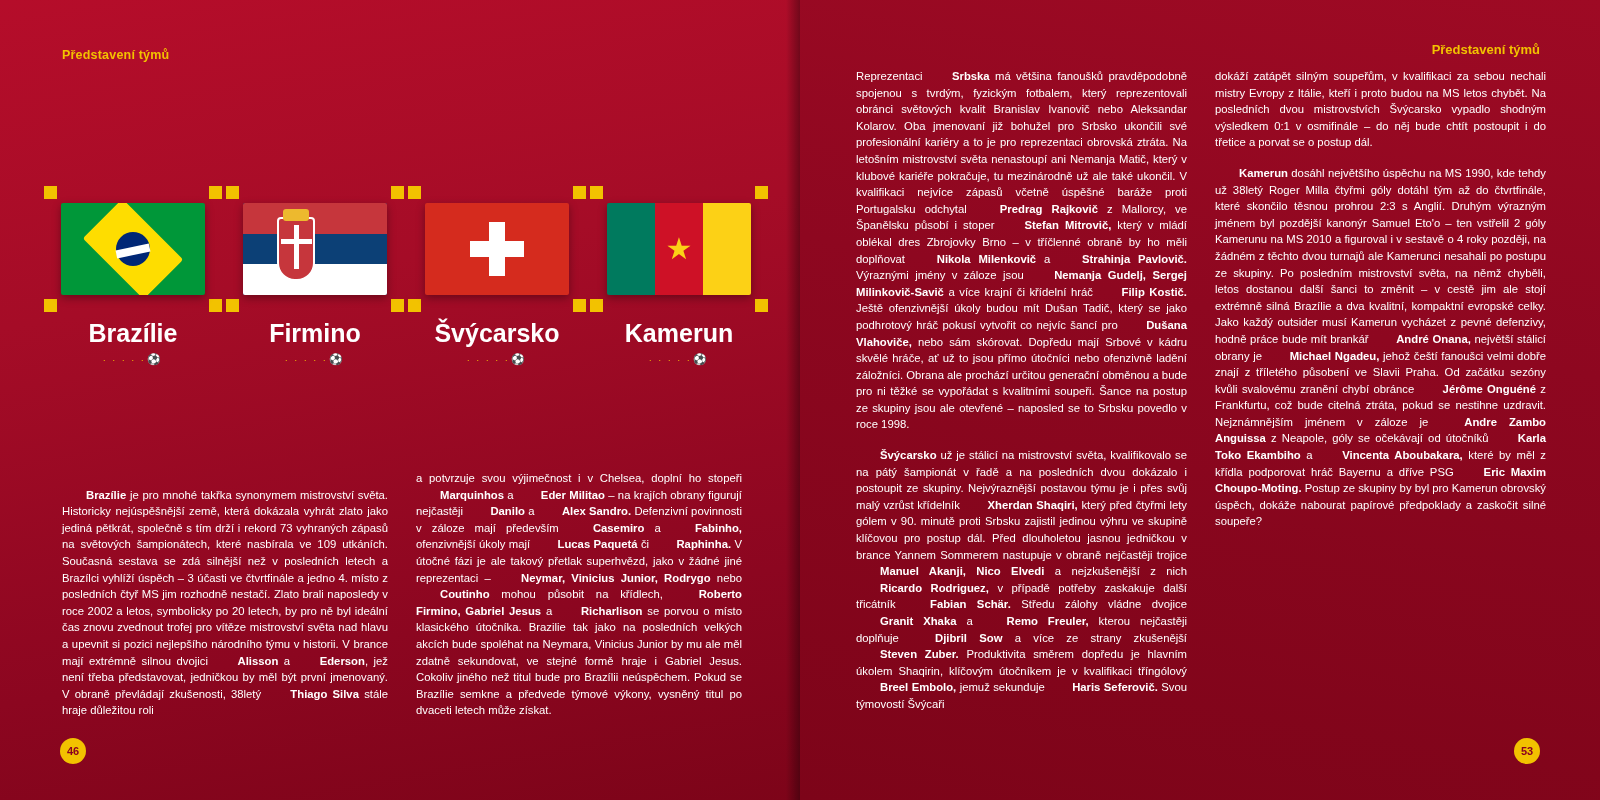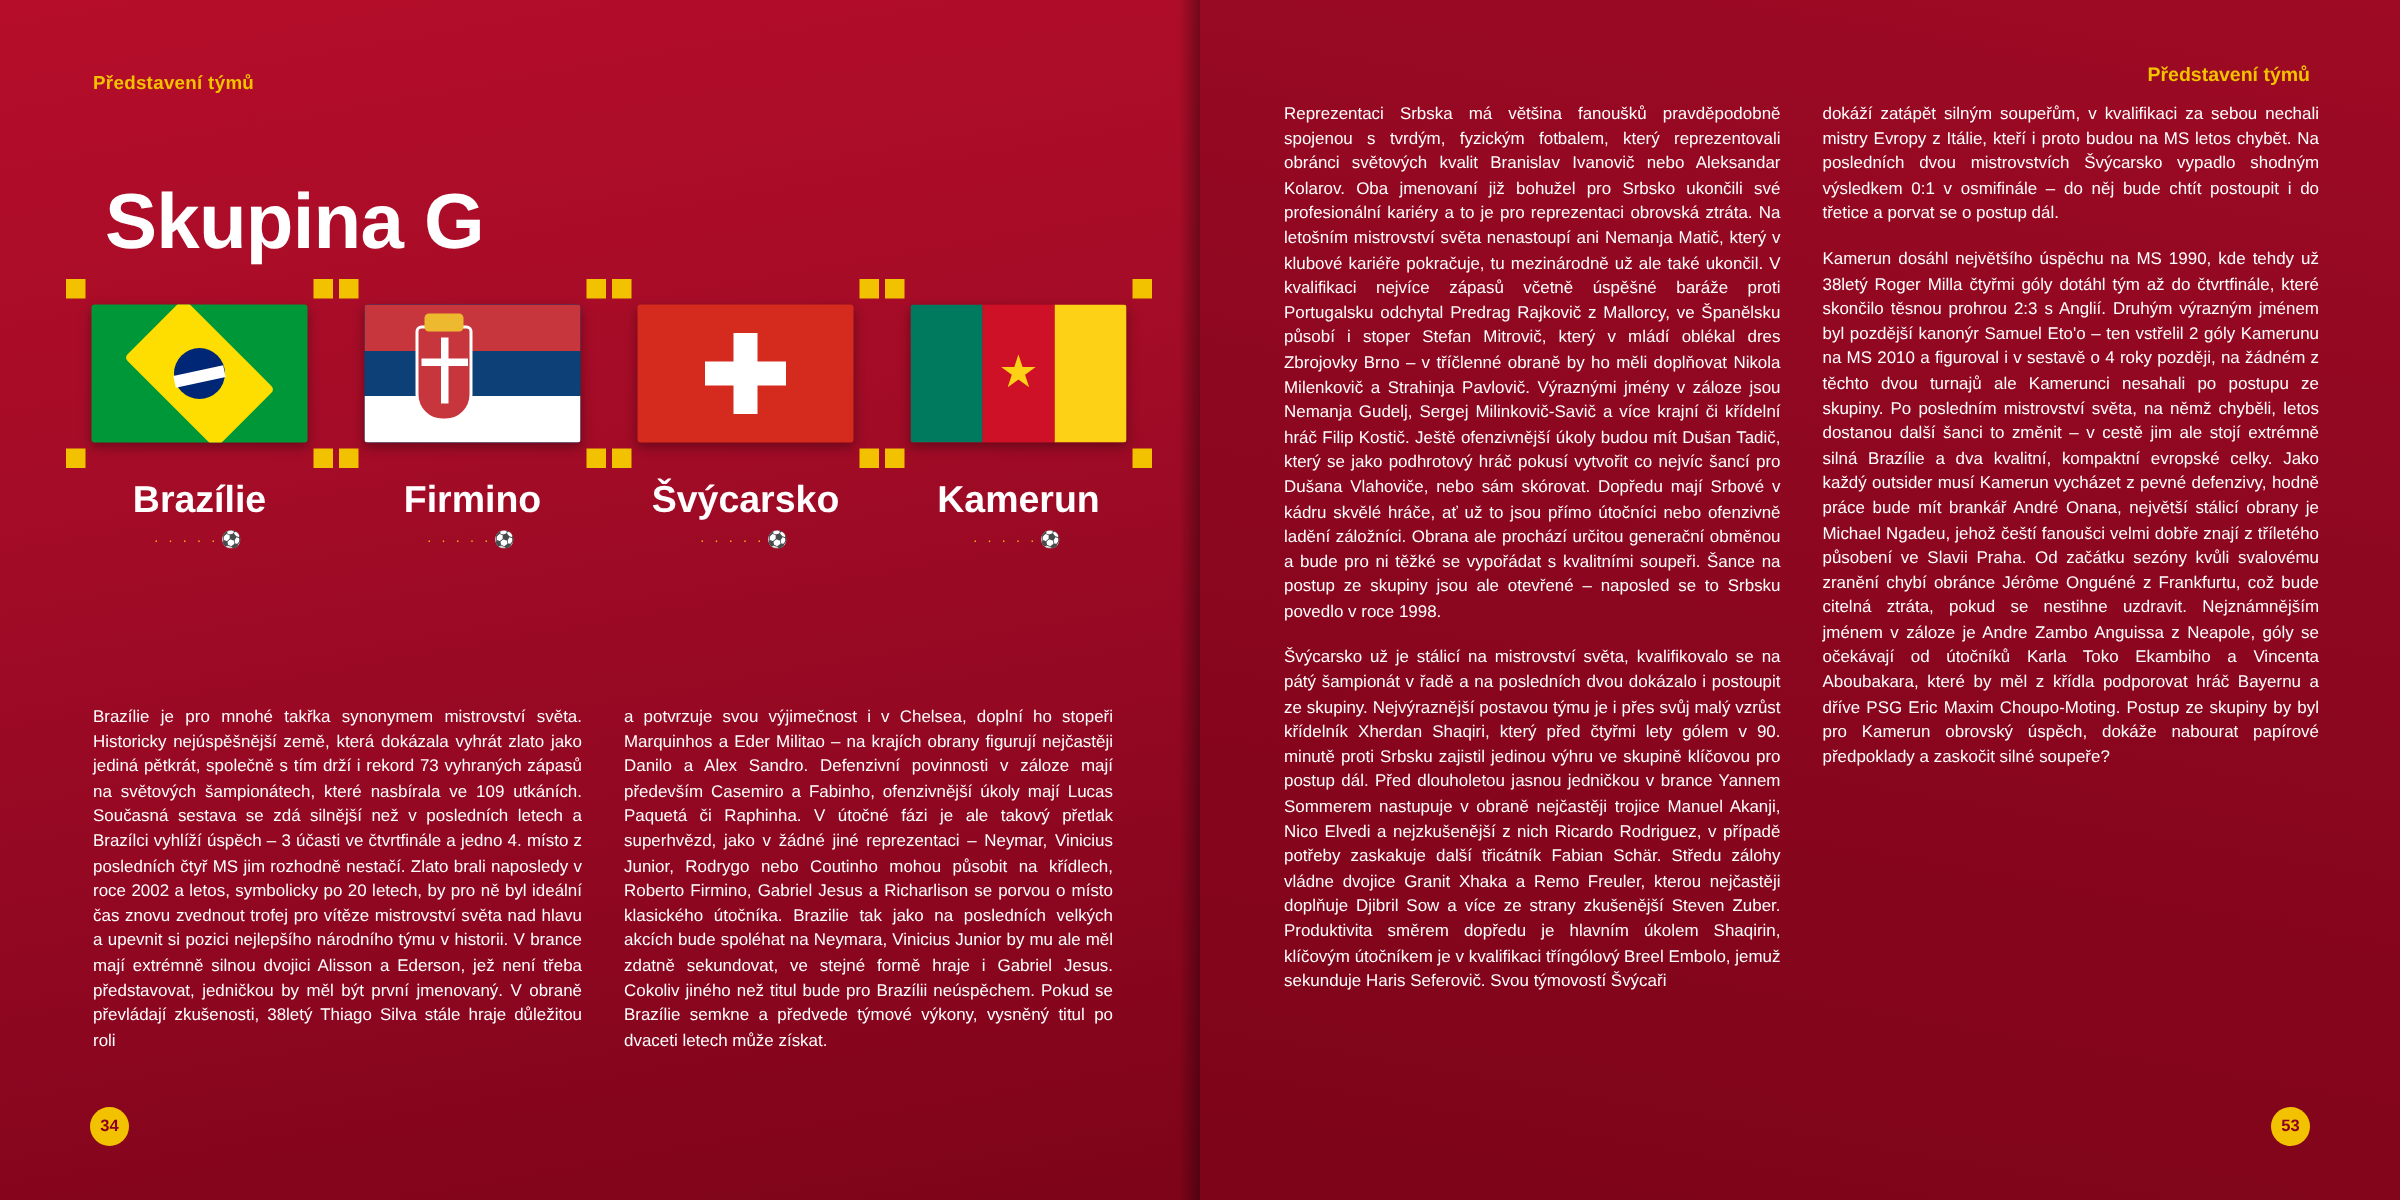--- a/index.html
+++ b/index.html
@@ -150,32 +150,31 @@
   .running-head-right {
     position:absolute; right:60px; top:42px;
     font-size:13px; font-weight:bold; color:#f2c200;
   }
   .right-cols {
     position:absolute; left:56px; top:68px;
     width:690px; display:flex; gap:28px;
   }
   .right-cols .col { width:331px; }
   .page-num.right { right:60px; }
-  b, strong { font-weight:normal; color:#ffffff; }
+  b, strong { font-weight:bold; color:#ffffff;margin-left:24px; }
 </style>
 </head>
 <body>
 
 <div class="spread">
 
   <div class="page-left">
 
     <div class="running-head-left">Představení týmů</div>
 
-    <div class="group-title">Skupina G</div>
 
     <div class="flags">
 
       <div class="flag-block">
         <div class="flag-frame">
           <span class="corner tl"></span>
           <span class="corner tr"></span>
           <span class="corner bl"></span>
           <span class="corner br"></span>
           <div class="flag f-br">
@@ -245,21 +244,21 @@
 
     <div class="left-cols">
       <div class="col">
         <p class="body"><b>Brazílie</b> je pro mnohé takřka synonymem mistrovství světa. Historicky nejúspěšnější země, která dokázala vyhrát zlato jako jediná pětkrát, společně s tím drží i rekord 73 vyhraných zápasů na světových šampionátech, které nasbírala ve 109 utkáních. Současná sestava se zdá silnější než v posledních letech a Brazílci vyhlíží úspěch – 3 účasti ve čtvrtfinále a jedno 4. místo z posledních čtyř MS jim rozhodně nestačí. Zlato brali naposledy v roce 2002 a letos, symbolicky po 20 letech, by pro ně byl ideální čas znovu zvednout trofej pro vítěze mistrovství světa nad hlavu a upevnit si pozici nejlepšího národního týmu v historii. V brance mají extrémně silnou dvojici <b>Alisson</b> a <b>Ederson</b>, jež není třeba představovat, jedničkou by měl být první jmenovaný. V obraně převládají zkušenosti, 38letý <b>Thiago Silva</b> stále hraje důležitou roli</p>
       </div>
       <div class="col">
         <p class="body">a potvrzuje svou výjimečnost i v Chelsea, doplní ho stopeři <b>Marquinhos</b> a <b>Eder Militao</b> – na krajích obrany figurují nejčastěji <b>Danilo</b> a <b>Alex Sandro.</b> Defenzivní povinnosti v záloze mají především <b>Casemiro</b> a <b>Fabinho,</b> ofenzivnější úkoly mají <b>Lucas Paquetá</b> či <b>Raphinha.</b> V útočné fázi je ale takový přetlak superhvězd, jako v žádné jiné reprezentaci – <b>Neymar, Vinicius Junior, Rodrygo</b> nebo <b>Coutinho</b> mohou působit na křídlech, <b>Roberto Firmino, Gabriel Jesus</b> a <b>Richarlison</b> se porvou o místo klasického útočníka. Brazilie tak jako na posledních velkých akcích bude spoléhat na Neymara, Vinicius Junior by mu ale měl zdatně sekundovat, ve stejné formě hraje i Gabriel Jesus. Cokoliv jiného než titul bude pro Brazílii neúspěchem. Pokud se Brazílie semkne a předvede týmové výkony, vysněný titul po dvaceti letech může získat.</p>
       </div>
     </div>
 
-    <div class="page-num left">34</div>
+    <div class="page-num left">46</div>
   </div>
 
   <div class="page-right">
     <div class="running-head-right">Představení týmů</div>
 
     <div class="right-cols">
       <div class="col">
         <p class="body">Reprezentaci <b>Srbska</b> má většina fanoušků pravděpodobně spojenou s tvrdým, fyzickým fotbalem, který reprezentovali obránci světových kvalit Branislav Ivanovič nebo Aleksandar Kolarov. Oba jmenovaní již bohužel pro Srbsko ukončili své profesionální kariéry a to je pro reprezentaci obrovská ztráta. Na letošním mistrovství světa nenastoupí ani Nemanja Matič, který v klubové kariéře pokračuje, tu mezinárodně už ale také ukončil. V kvalifikaci nejvíce zápasů včetně úspěšné baráže proti Portugalsku odchytal <b>Predrag Rajkovič</b> z Mallorcy, ve Španělsku působí i stoper <b>Stefan Mitrovič,</b> který v mládí oblékal dres Zbrojovky Brno – v tříčlenné obraně by ho měli doplňovat <b>Nikola Milenkovič</b> a <b>Strahinja Pavlovič.</b> Výraznými jmény v záloze jsou <b>Nemanja Gudelj, Sergej Milinkovič-Savič</b> a více krajní či křídelní hráč <b>Filip Kostič.</b> Ještě ofenzivnější úkoly budou mít Dušan Tadič, který se jako podhrotový hráč pokusí vytvořit co nejvíc šancí pro <b>Dušana Vlahoviče,</b> nebo sám skórovat. Dopředu mají Srbové v kádru skvělé hráče, ať už to jsou přímo útočníci nebo ofenzivně ladění záložníci. Obrana ale prochází určitou generační obměnou a bude pro ni těžké se vypořádat s kvalitními soupeři. Šance na postup ze skupiny jsou ale otevřené – naposled se to Srbsku povedlo v roce 1998.</p>
         <p class="body" style="margin-top:14px;"><b>Švýcarsko</b> už je stálicí na mistrovství světa, kvalifikovalo se na pátý šampionát v řadě a na posledních dvou dokázalo i postoupit ze skupiny. Nejvýraznější postavou týmu je i přes svůj malý vzrůst křídelník <b>Xherdan Shaqiri,</b> který před čtyřmi lety gólem v 90. minutě proti Srbsku zajistil jedinou výhru ve skupině klíčovou pro postup dál. Před dlouholetou jasnou jedničkou v brance Yannem Sommerem nastupuje v obraně nejčastěji trojice <b>Manuel Akanji, Nico Elvedi</b> a nejzkušenější z nich <b>Ricardo Rodriguez,</b> v případě potřeby zaskakuje další třicátník <b>Fabian Schär.</b> Středu zálohy vládne dvojice <b>Granit Xhaka</b> a <b>Remo Freuler,</b> kterou nejčastěji doplňuje <b>Djibril Sow</b> a více ze strany zkušenější <b>Steven Zuber.</b> Produktivita směrem dopředu je hlavním úkolem Shaqirin, klíčovým útočníkem je v kvalifikaci tříngólový <b>Breel Embolo,</b> jemuž sekunduje <b>Haris Seferovič.</b> Svou týmovostí Švýcaři</p>
       </div>

